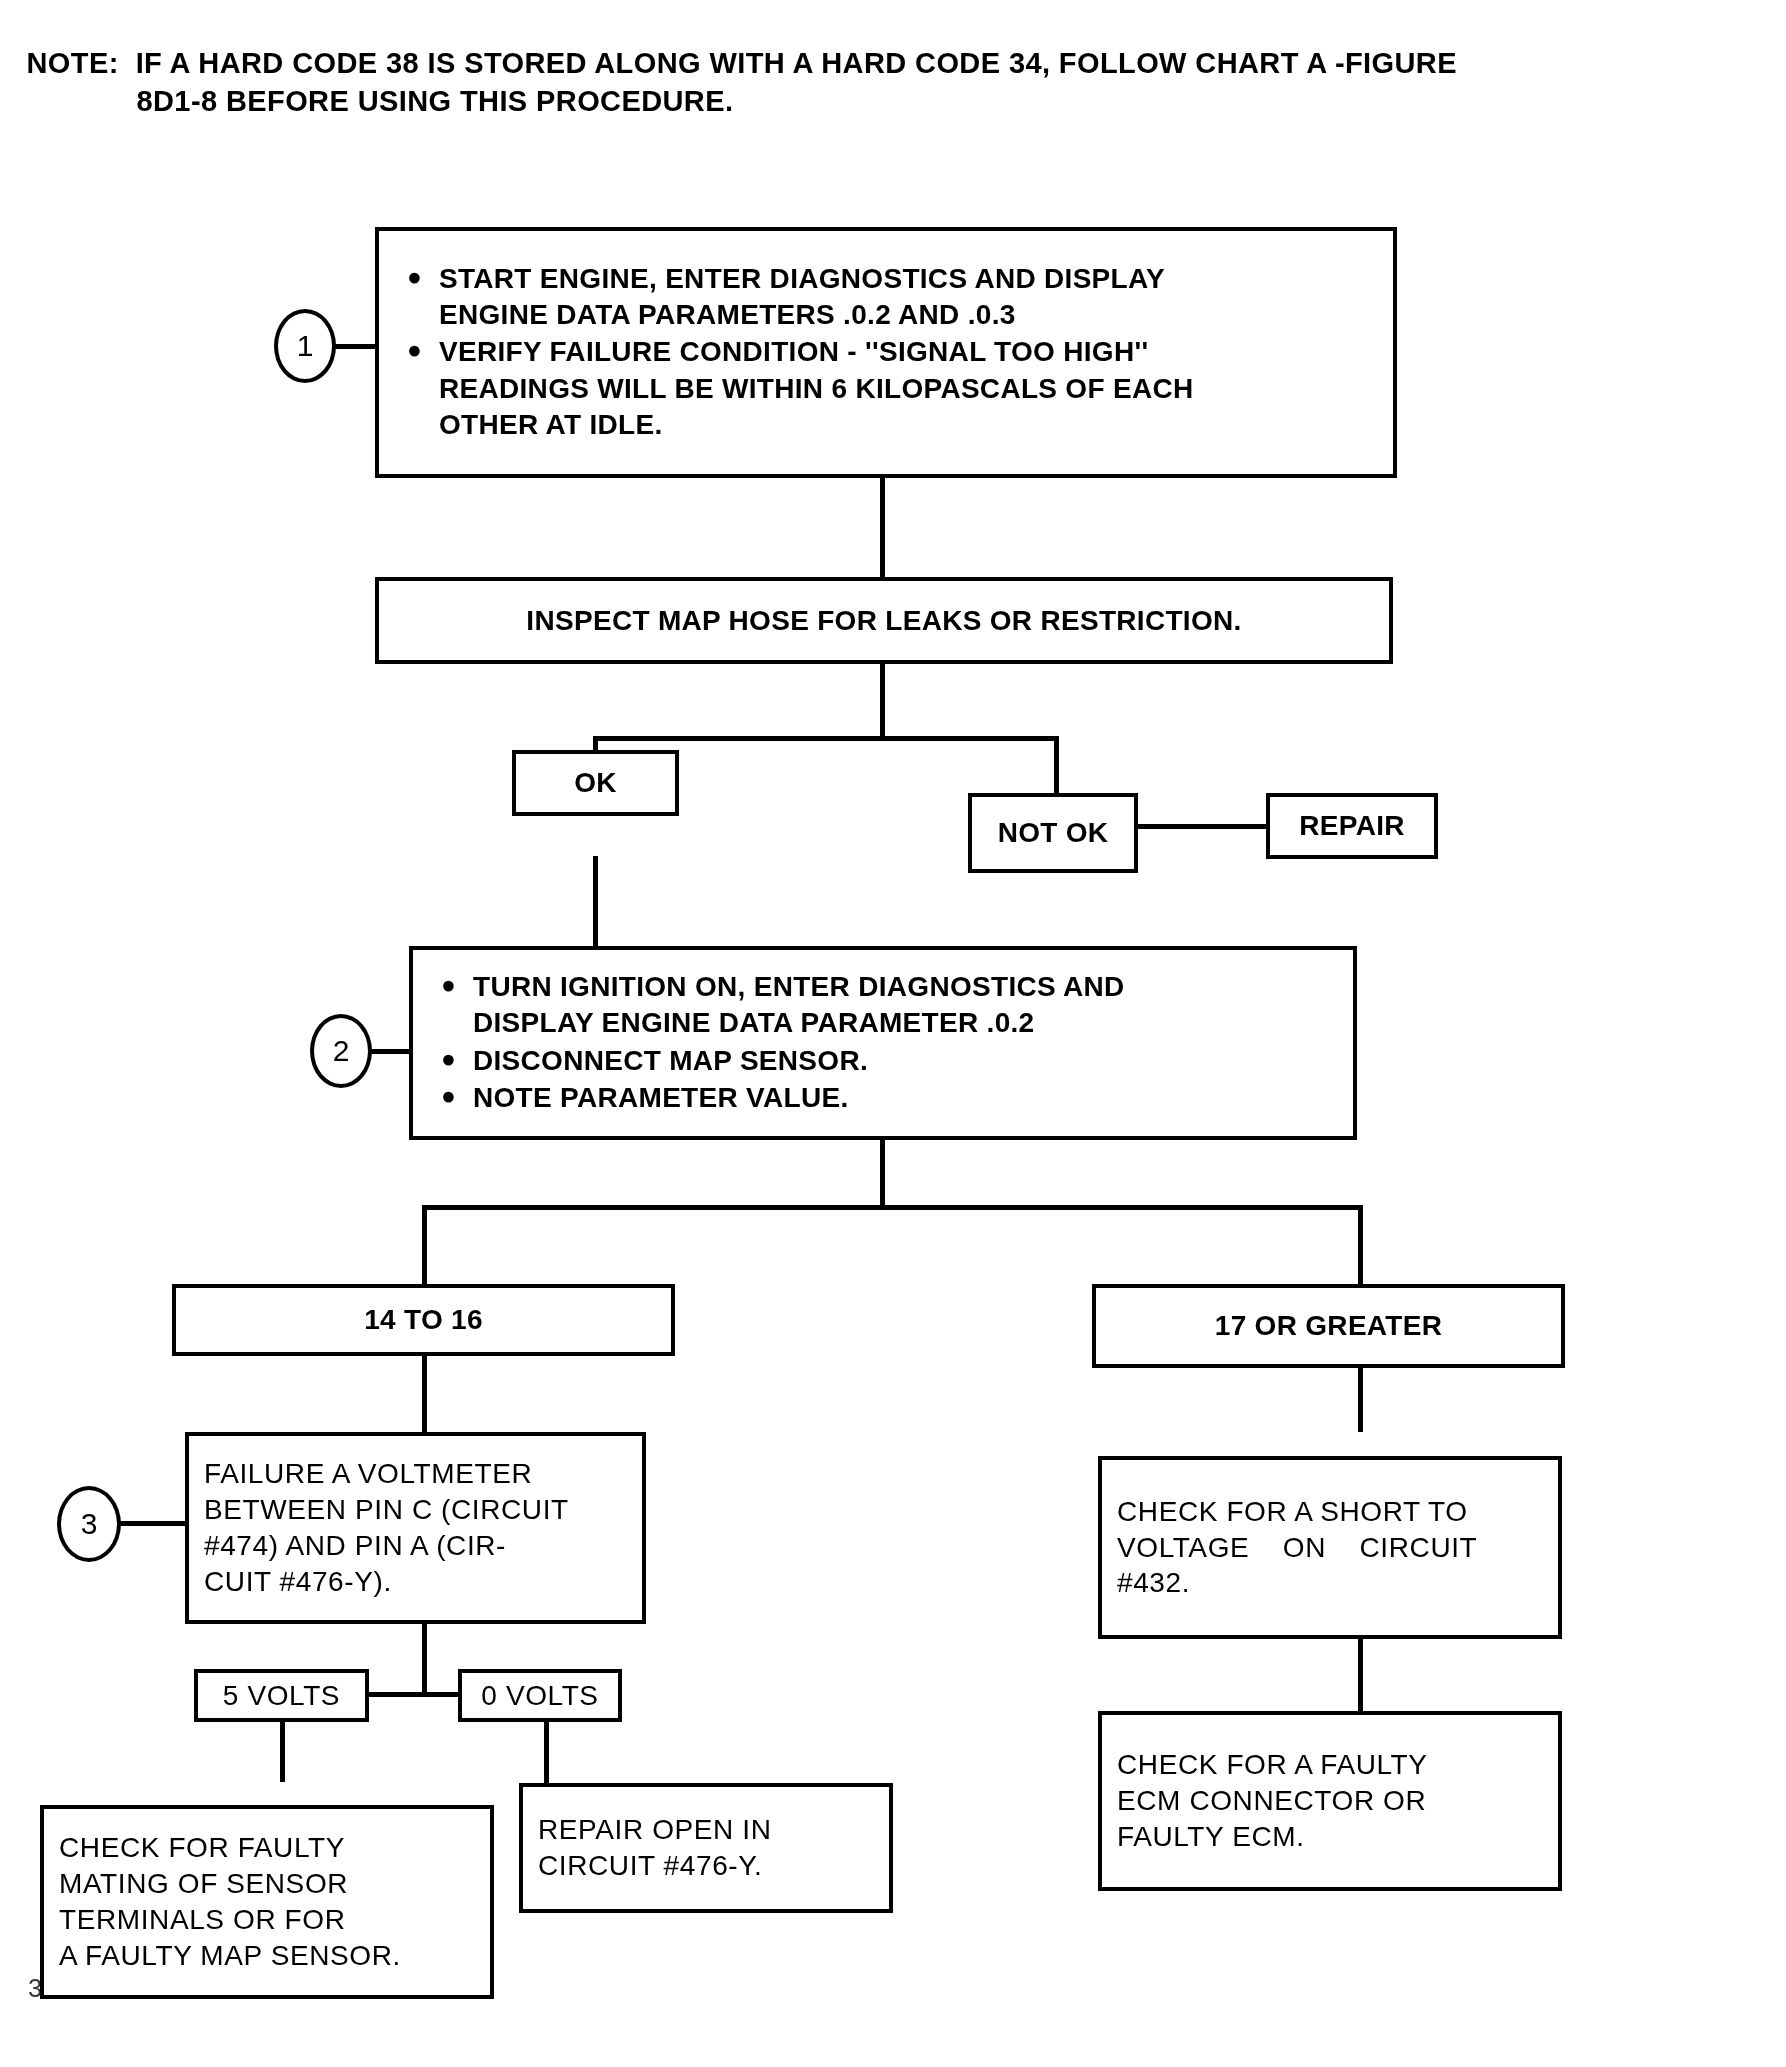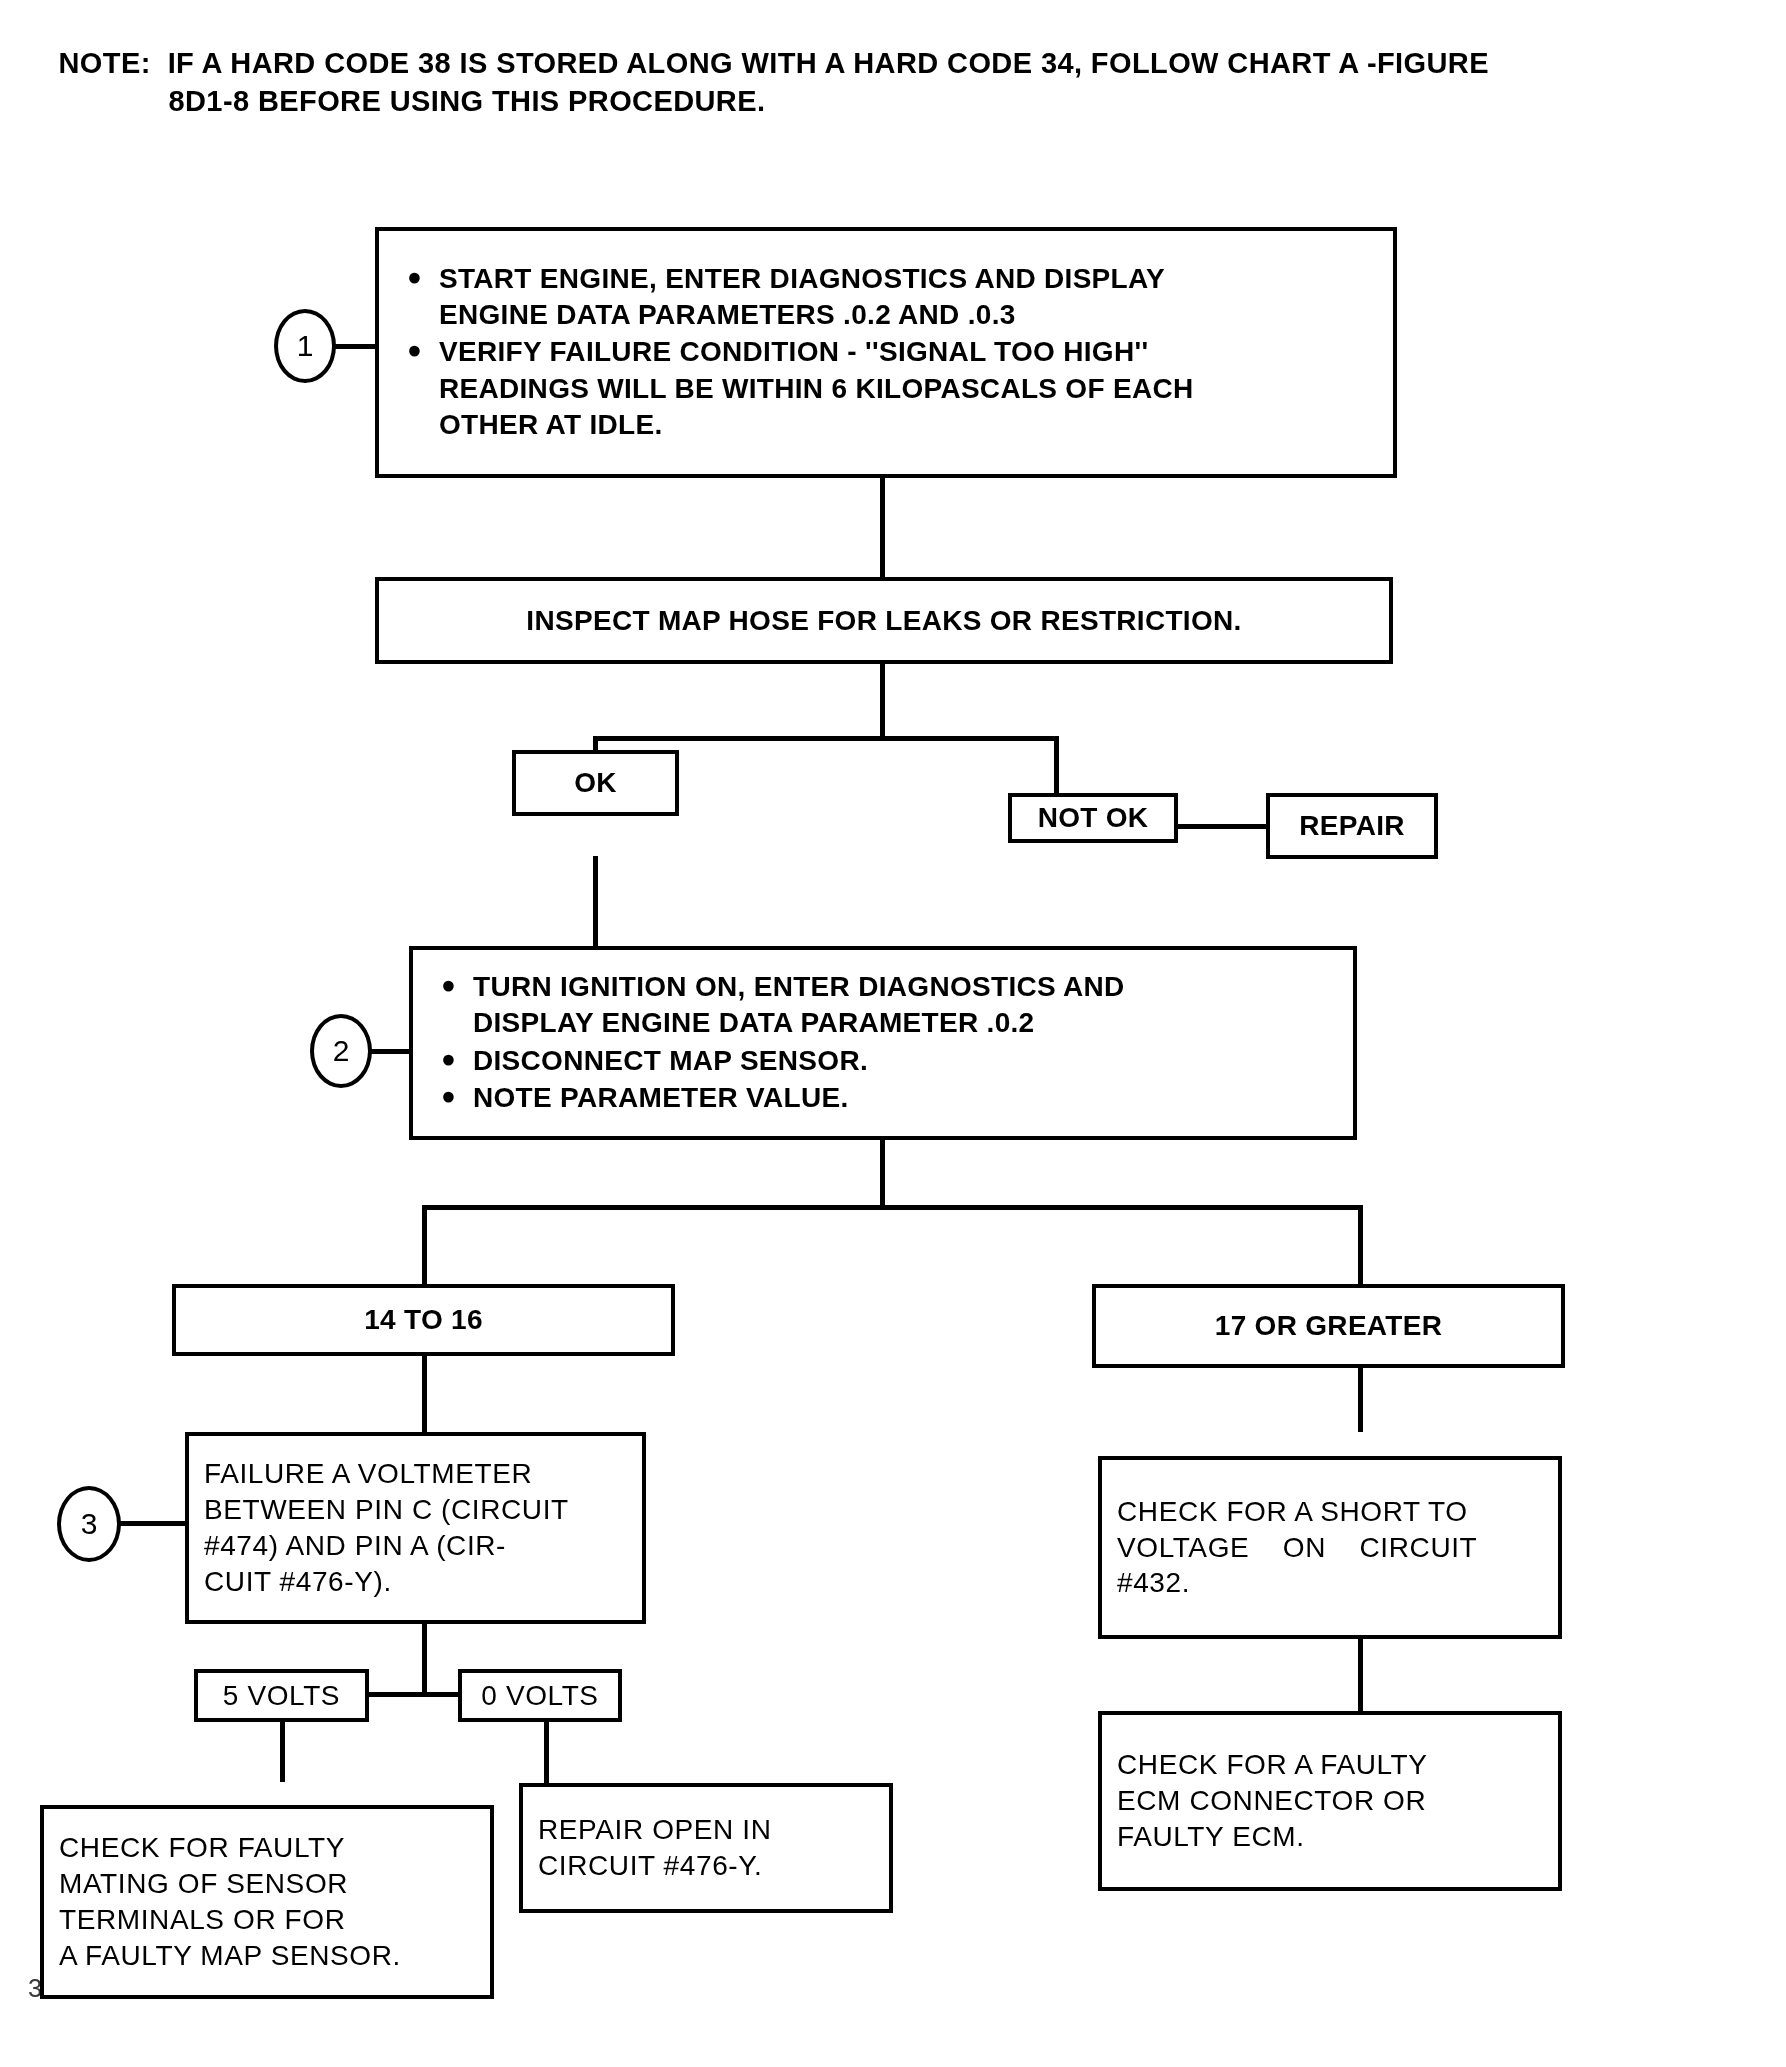--- a/index.html
+++ b/index.html
@@ -25,21 +25,20 @@
     left: 26.5px;
     top: 45px;
     width: 1732px;
     font-size: 29px;
     font-weight: bold;
     letter-spacing: 0.4px;
     line-height: 1.30;
   }
   .note-line {
     white-space: pre;
-    margin-left: 32px;
   }
   .note-line.indent {
     padding-left: 110px;
   }
 
   
   .box {
     position: absolute;
     box-sizing: border-box;
     background: #ffffff;
@@ -179,21 +178,21 @@
   <div class="hline" style="left:593px; top:736px; width:466px;"></div>
   <div class="vline" style="left:593px; top:736px; height:61px;"></div>
   <div class="vline" style="left:1054px; top:736px; height:61px;"></div>
 
   <div class="box" style="left:512px; top:750px; width:167px; height:66px;">
     <div class="box-inner center">
       <div class="tline">OK</div>
     </div>
   </div>
 
-  <div class="box" style="left:1008px; top:793px; width:170px; height:50px;">
+  <div class="box" style="left:968px; top:793px; width:170px; height:80px;">
     <div class="box-inner center">
       <div class="tline">NOT OK</div>
     </div>
   </div>
 
   <div class="hline" style="left:1136px; top:824px; width:134px;"></div>
 
   <div class="box" style="left:1266px; top:793px; width:172px; height:66px;">
     <div class="box-inner center">
       <div class="tline">REPAIR</div>

